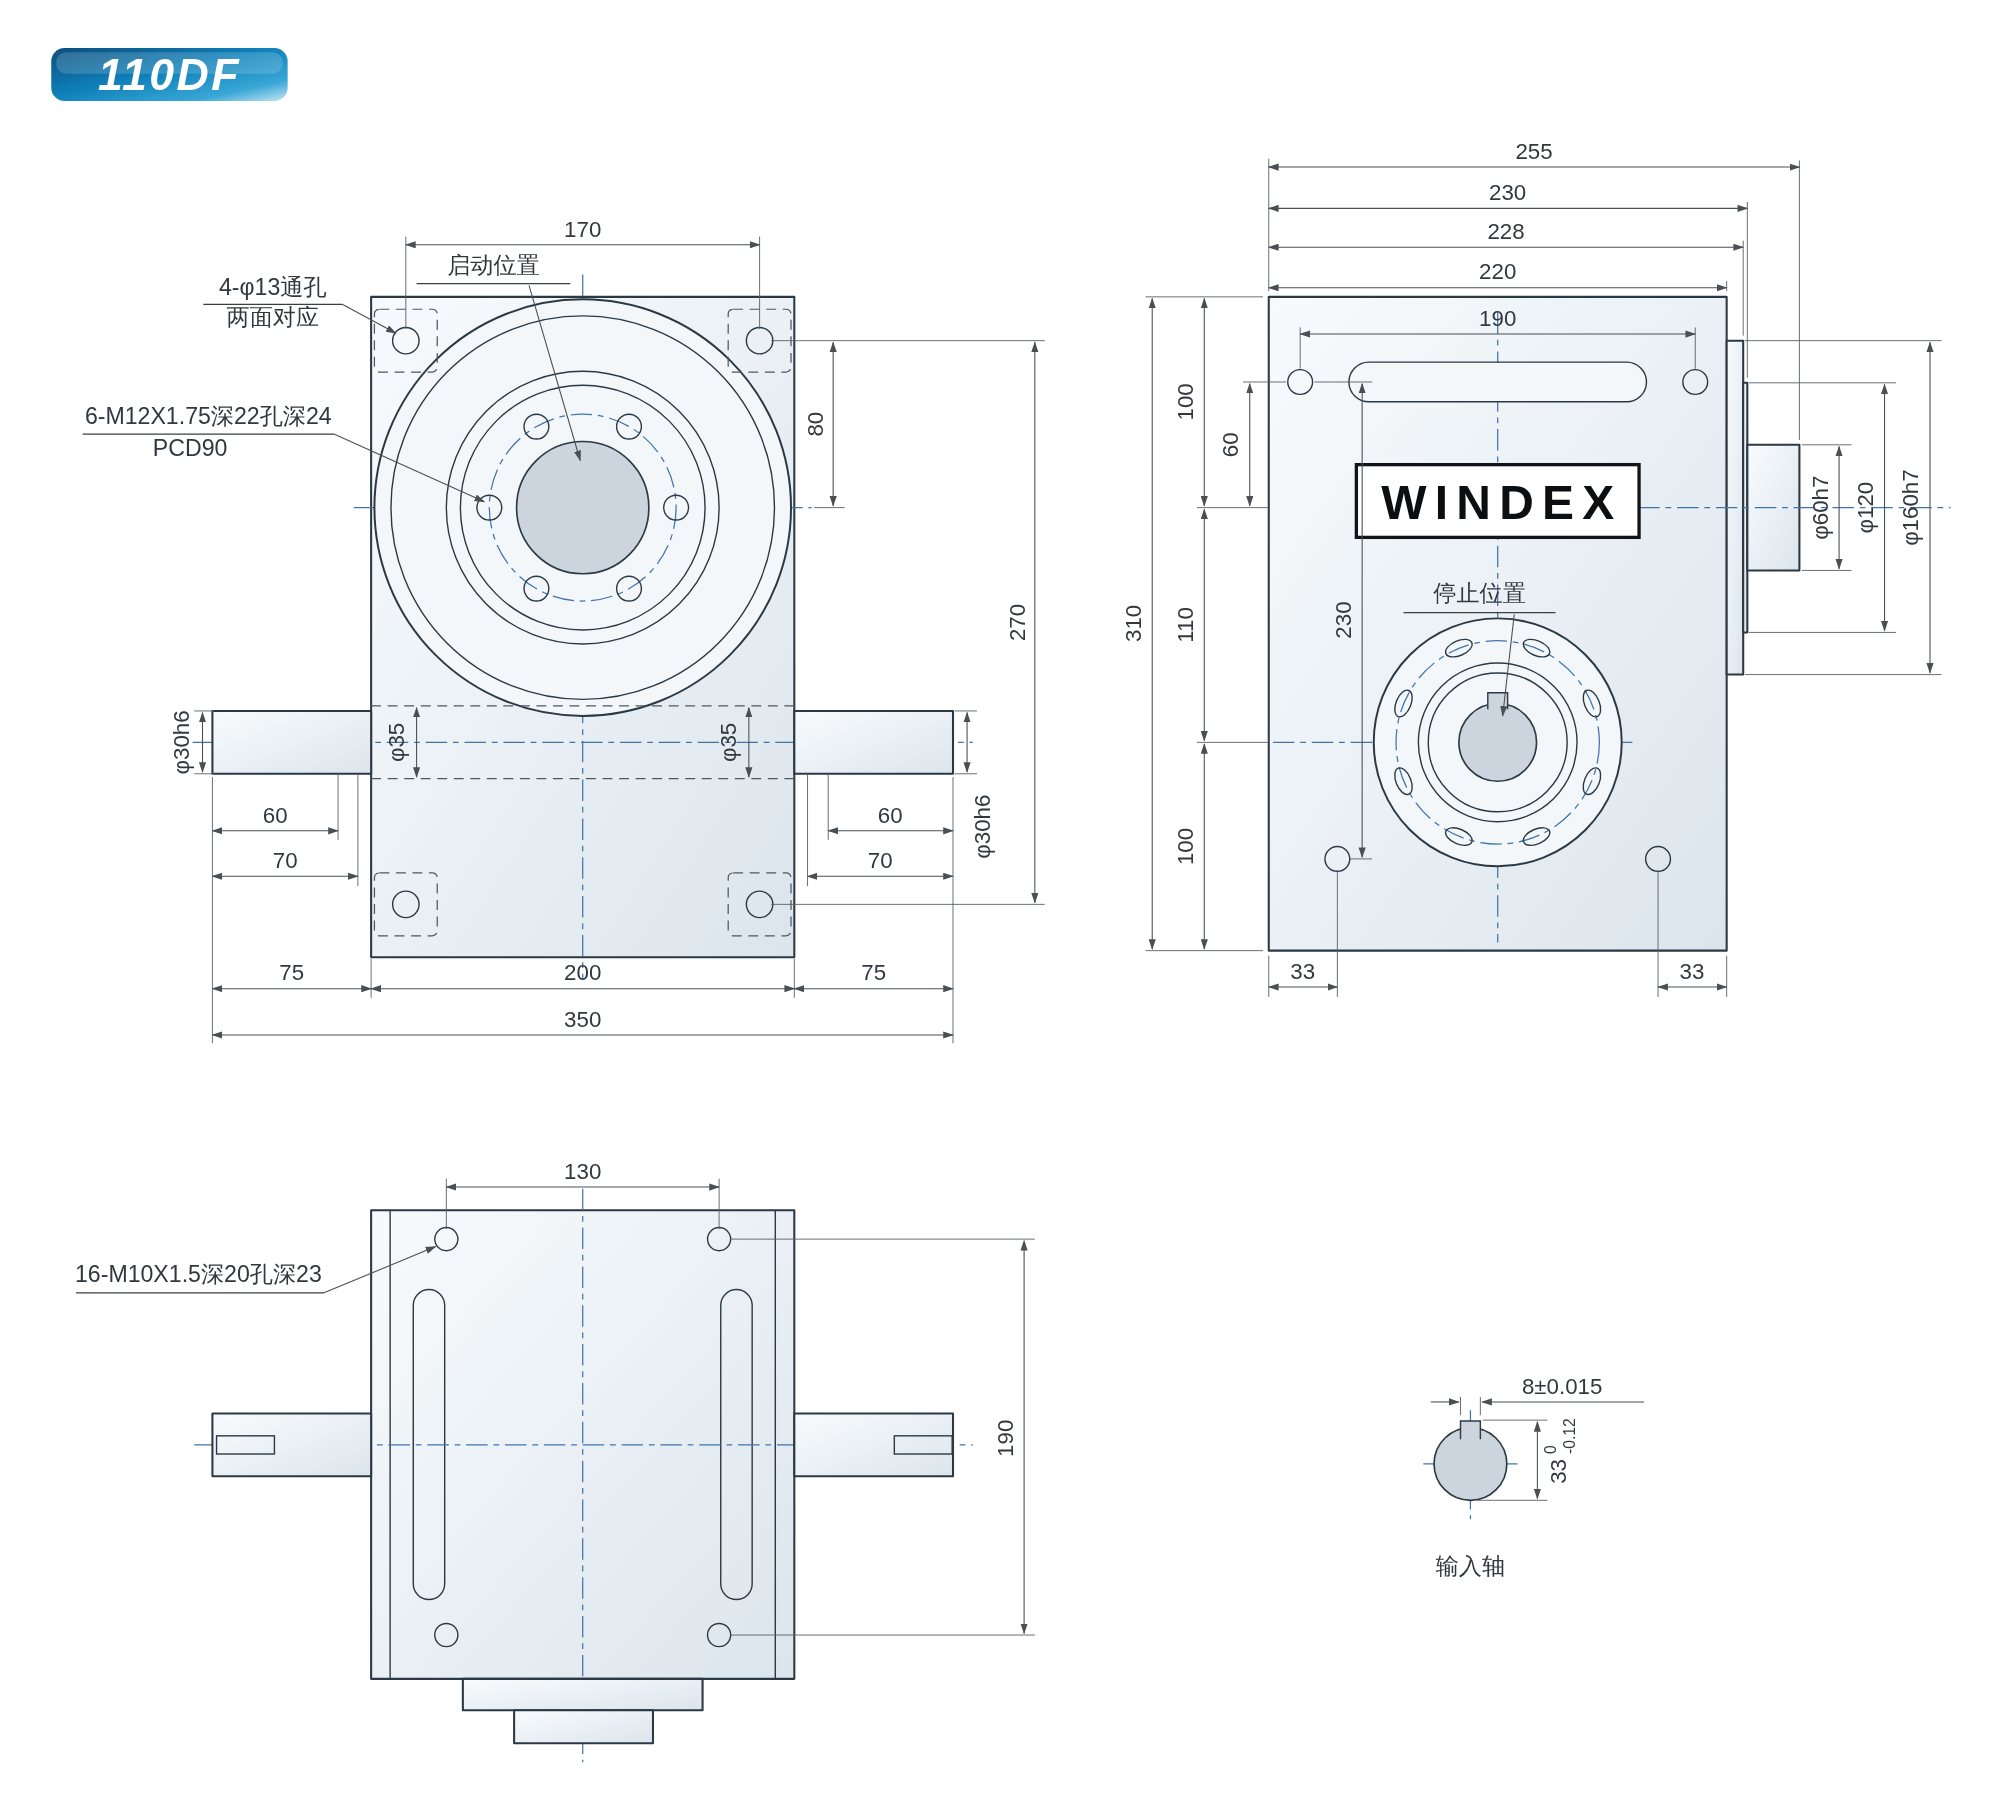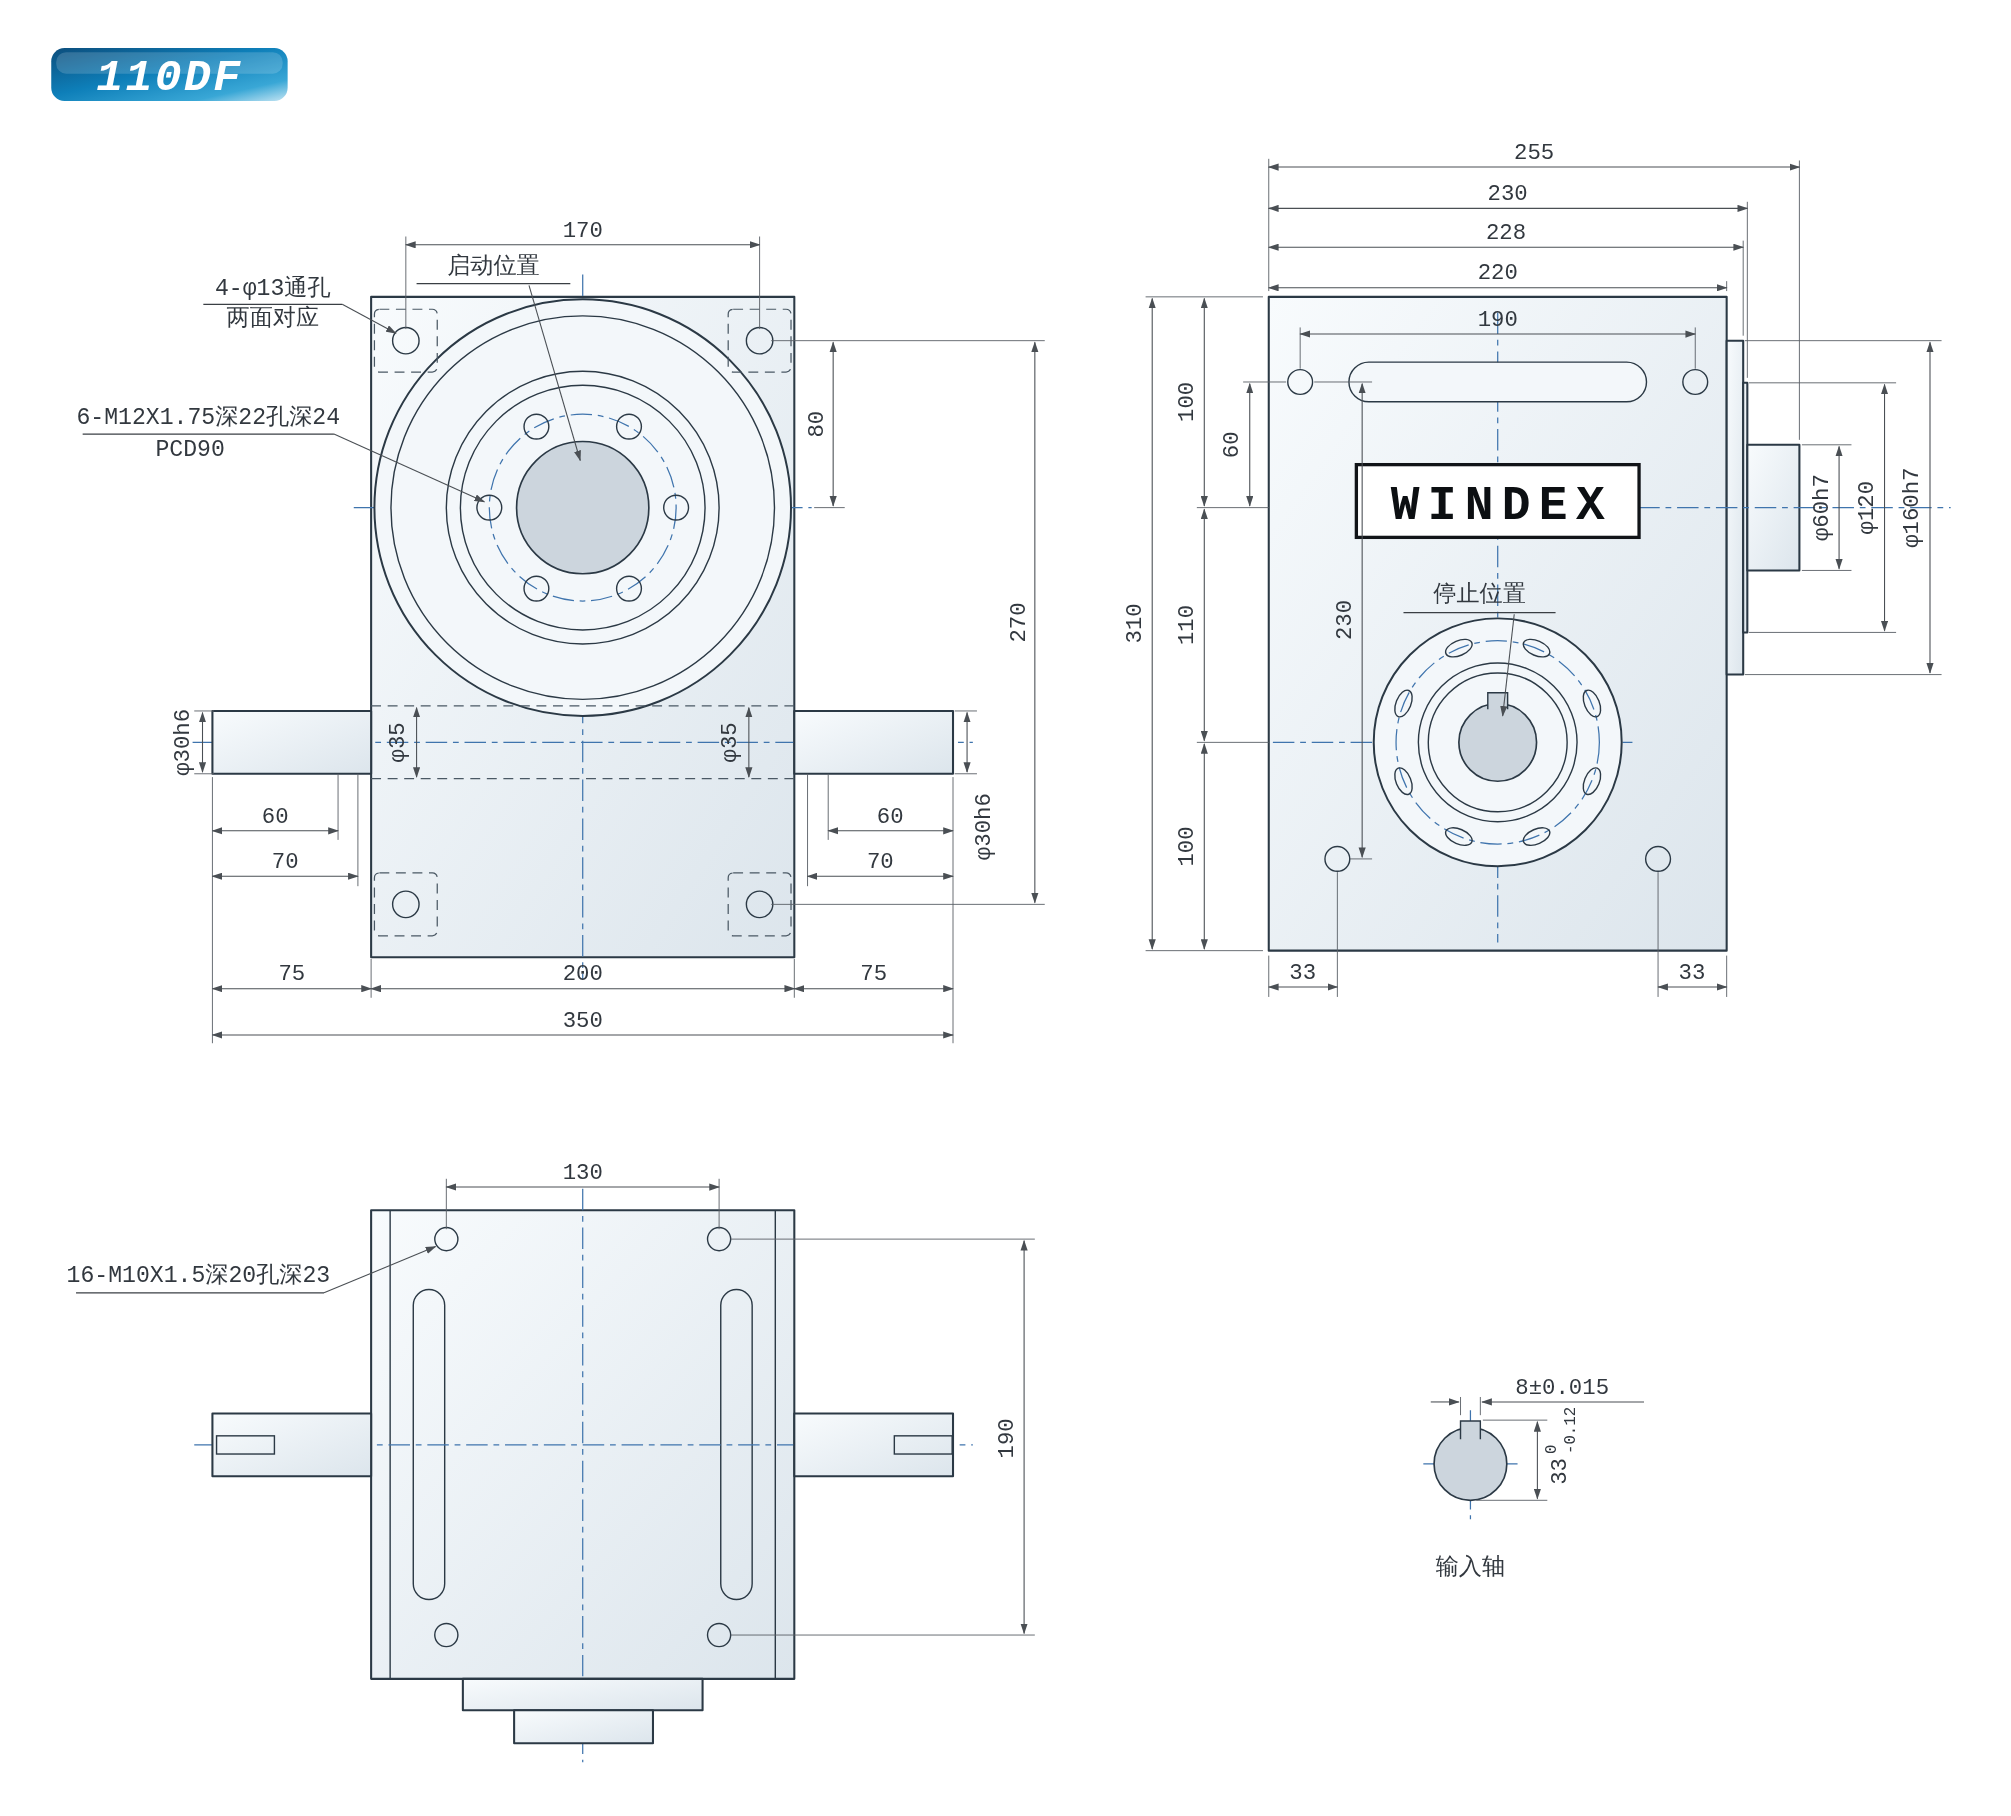--- a/index.html
+++ b/index.html
@@ -1,16 +1,16 @@
 <!DOCTYPE html>
 <html style="font-size:13.2px"><head>
 <meta charset="utf-8">
 <style>
   html,body{margin:0;padding:0;background:#ffffff;}
-  .page{position:relative;width:1923px;height:1817px;background:#ffffff;font-family:Liberation Mono, monospace;}
+  .page{position:relative;width:1923px;height:1817px;background:#ffffff;font-family:Liberation Sans, sans-serif;}
   svg text{text-anchor:middle;}
   .ol{stroke:#2b3945;stroke-width:2.4;fill:none;stroke-linejoin:round;}
   .ol2{stroke:#2b3945;stroke-width:1.7;fill:none;}
   .body{fill:url(#gBody);stroke:#2b3945;stroke-width:2.5;stroke-linejoin:round;}
   .face{fill:#f3f7fa;}
   .bore{fill:#ccd5dd;stroke:#2b3945;stroke-width:2;}
   .cl{stroke:#3f74ad;stroke-width:1.5;fill:none;stroke-dasharray:26 7 7 7;}
   .hid{stroke:#4a5864;stroke-width:1.5;fill:none;stroke-dasharray:12 8;}
   .dim{stroke:#4a4f54;stroke-width:1.3;fill:none;marker-start:url(#ar);marker-end:url(#ar);}
   .dime{stroke:#4a4f54;stroke-width:1.3;fill:none;marker-end:url(#ar);}

